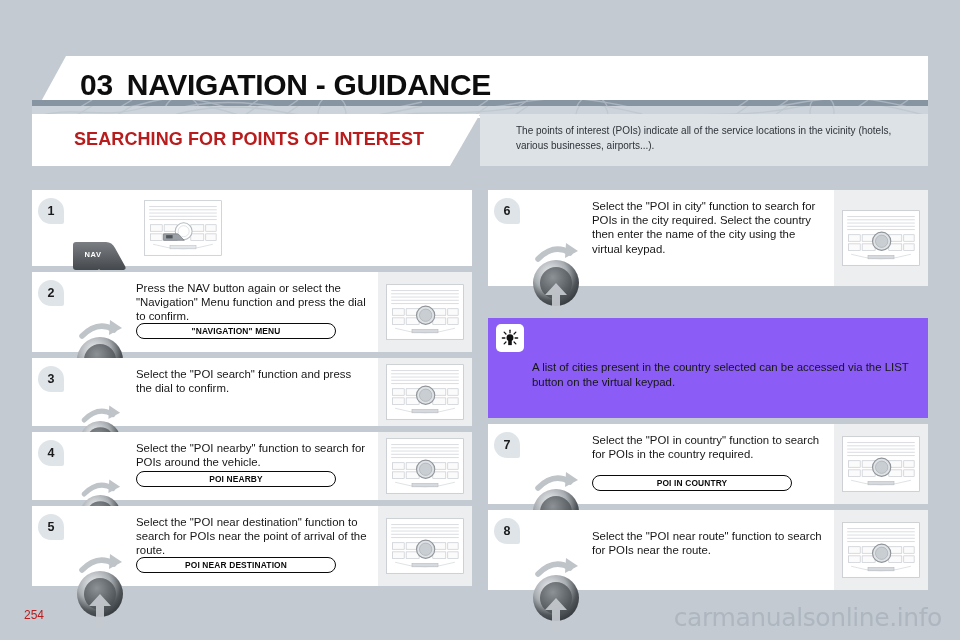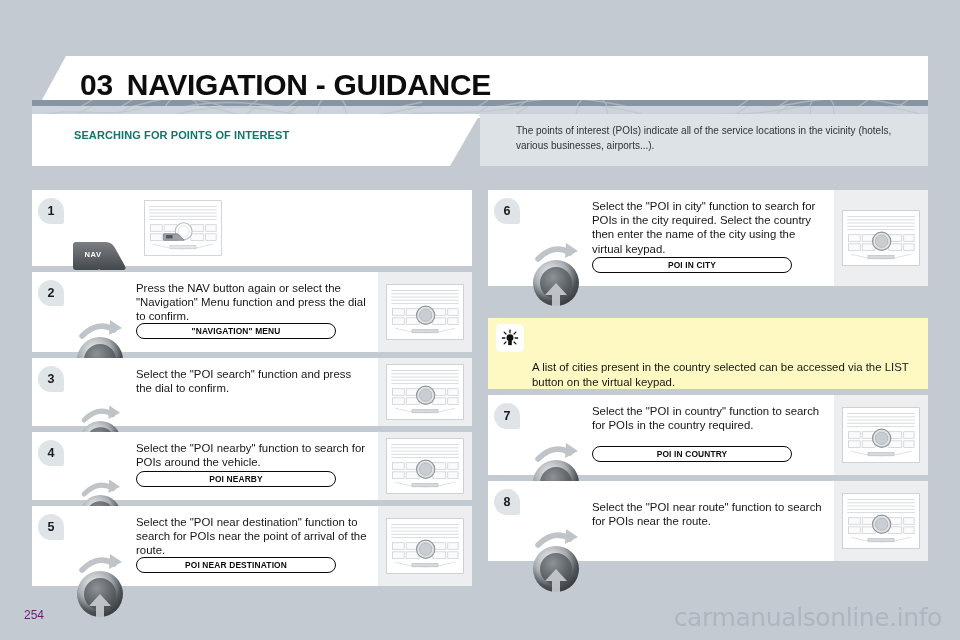--- a/index.html
+++ b/index.html
@@ -77,23 +77,23 @@
     position: absolute;
     left: 0; top: 0;
     width: 448px; height: 52px;
     background: #ffffff;
     clip-path: polygon(0 0, 100% 0, calc(100% - 30px) 100%, 0 100%);
   }
   .section-title {
     position: absolute;
     left: 42px;
     top: 15px;
-    font-size: 11px;
+    font-size: 18px;
     font-weight: bold;
-    color: #0f766e;
+    color: #b91c1c;
     letter-spacing: 0.1px;
     white-space: nowrap;
   }
   .section-right {
     position: absolute;
     left: 448px; top: 0;
     width: 448px; height: 52px;
     background: #dde2e7;
   }
   .section-intro {
@@ -190,23 +190,23 @@
     display: flex;
     align-items: center;
     justify-content: center;
   }
   .step-thumb-col.plain { background: #ffffff; }
 
   
   .tipbox {
     position: relative;
     width: 440px;
-    background: #fef9c3;
+    background: #8b5cf6;
     margin-bottom: 6px;
-    height: 71px;
+    height: 100px;
     margin-top: 32px;
   }
   .tip-icon {
     position: absolute;
     left: 8px; top: 6px;
     width: 28px; height: 28px;
     background: #ffffff;
     border-radius: 5px;
     display:flex; align-items:center; justify-content:center;
   }
@@ -219,21 +219,21 @@
     line-height: 14.5px;
     color: #161616;
   }
 
   
   .page-num {
     position: absolute;
     left: 24px;
     bottom: 18px;
     font-size: 12px;
-    color: #701a75;
+    color: #b91c1c;
     font-weight: normal;
   }
   .watermark {
     position: absolute;
     right: 18px;
     bottom: 8px;
     font-size: 25px;
     color: #aeb6bf;
     letter-spacing: -0.4px;
     font-family: "DejaVu Sans", sans-serif;
@@ -558,21 +558,20 @@
       <svg width="66" height="90" viewBox="0 0 66 80">
         <path d="M12 20 q16 -16 32 -6" stroke="#bfc4c9" stroke-width="5.5" fill="none" stroke-linecap="round"></path>
         <path d="M40 4 l12 8 l-13 7 z" fill="#bfc4c9"></path>
         <circle cx="30" cy="44" r="23" fill="url(#ring2)"></circle>
         <circle cx="30" cy="44" r="16" fill="url(#core2)"></circle>
         <path d="M26 78 V56 h-7 l11 -12 l11 12 h-7 v22 z" fill="#c6cacf" opacity="0.92"></path>
       </svg>
     </div>
     <div class="step-body">
       <div class="step-text">Select the "POI in city" function to search for POIs in the city required. Select the country then enter the name of the city using the virtual keypad.</div>
-      <div class="pill" style="top:67px">POI IN CITY</div>
     </div>
     <div class="step-thumb-col">
       <svg width="78" height="56" viewBox="0 0 120 86">
         <rect x="1" y="1" width="118" height="84" fill="#fff" stroke="#b9bec3"></rect>
         <g stroke="#c6cbd0" fill="none">
           <line x1="8" y1="10" x2="112" y2="10"></line>
             <line x1="8" y1="15" x2="112" y2="15"></line>
           <line x1="8" y1="20" x2="112" y2="20"></line>
             <line x1="8" y1="25" x2="112" y2="25"></line>
           <line x1="8" y1="30" x2="112" y2="30"></line>

